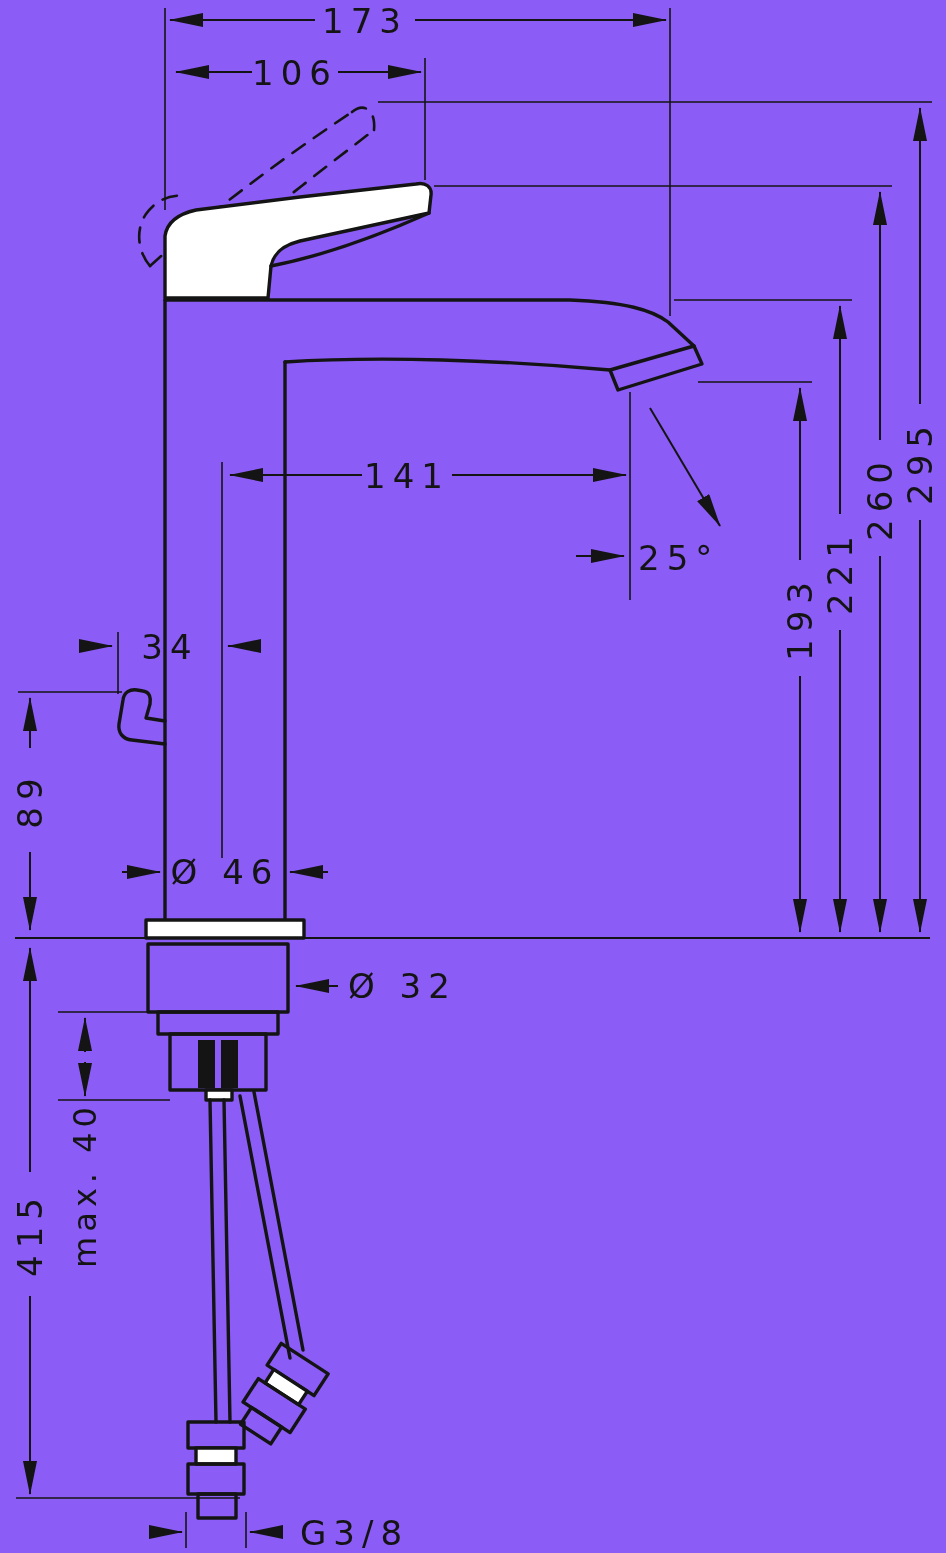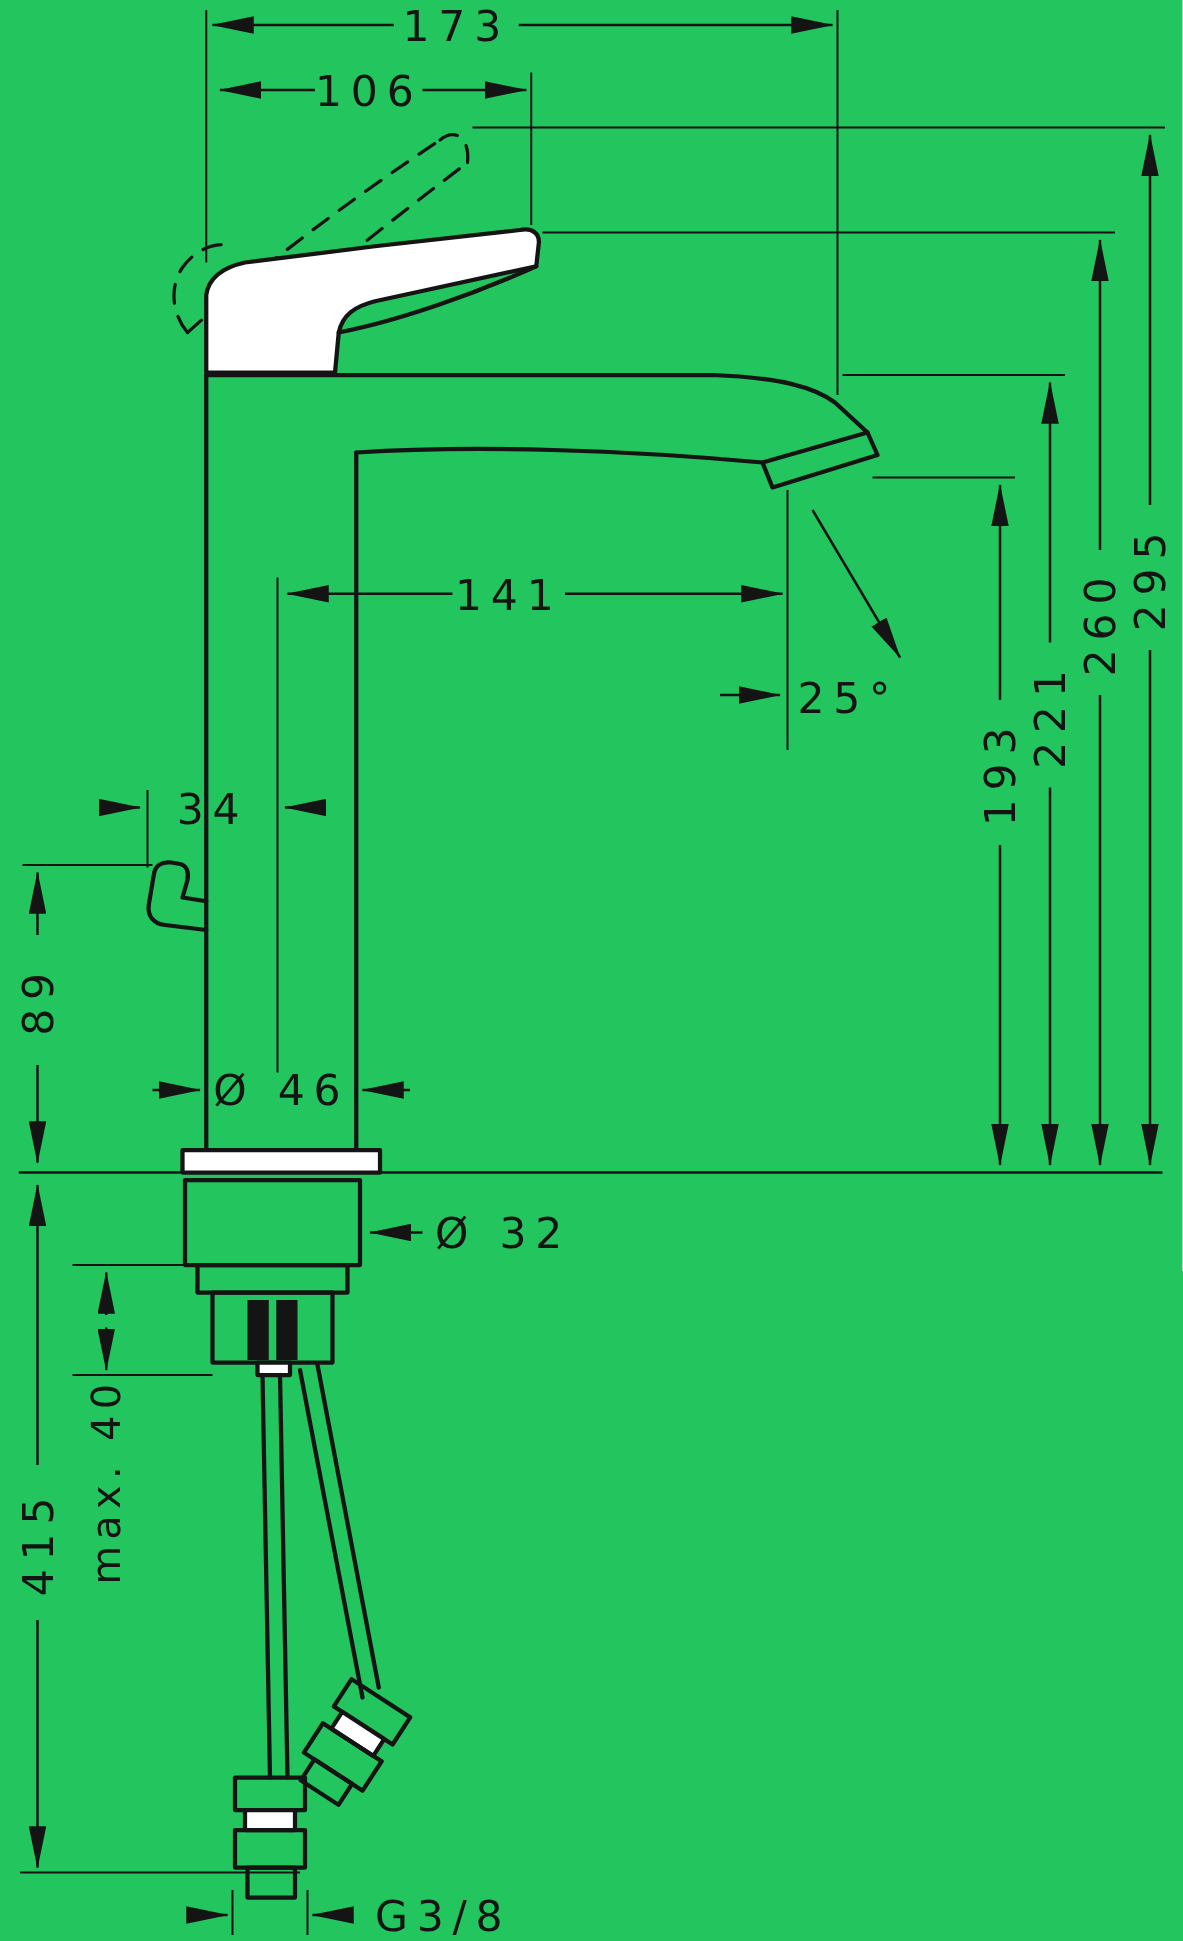--- a/index.html
+++ b/index.html
@@ -1,16 +1,16 @@
 <!DOCTYPE html>
 <html><head>
 <meta charset="utf-8">
 <style>
   html,body{margin:0;padding:0;background:#ffffff;}
-  .page{width:946px;height:1553px;background:#22c55e;position:relative;overflow:hidden;
+  .page{width:946px;height:1553px;background:#8b5cf6;position:relative;overflow:hidden;
         font-family:"DejaVu Sans", sans-serif;}
   svg{display:block;}
   text{font-family:"DejaVu Sans", sans-serif;fill:#141414;}
   .dim-num{font-size:34px;letter-spacing:7px;}
   .dim-num-sm{font-size:32px;letter-spacing:5px;}
   .outline{stroke:#141414;stroke-width:3.4;fill:none;stroke-linejoin:round;stroke-linecap:round;}
   .outline-fill{stroke:#141414;stroke-width:3.4;fill:#ffffff;stroke-linejoin:round;}
   .dim{stroke:#141414;stroke-width:2;fill:none;}
   .ext{stroke:#141414;stroke-width:1.6;fill:none;}
   .dashed{stroke:#141414;stroke-width:2.6;fill:none;stroke-dasharray:15 11;stroke-linecap:round;}

